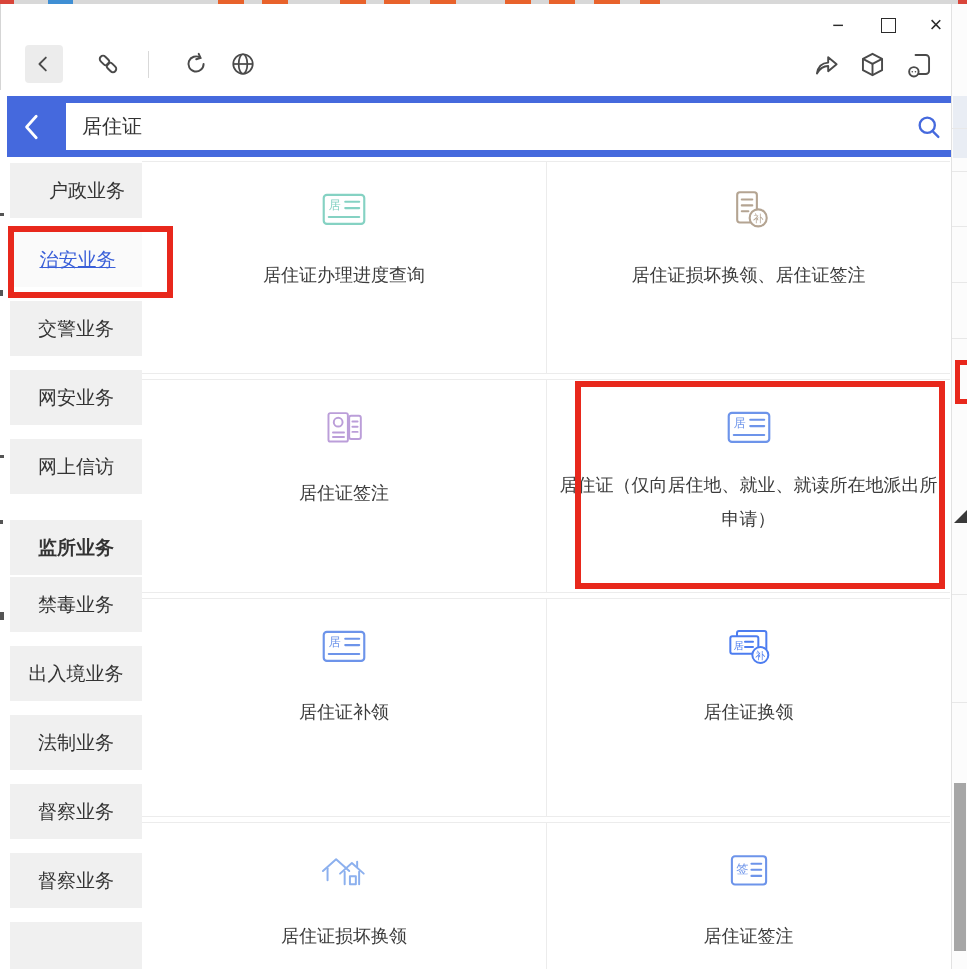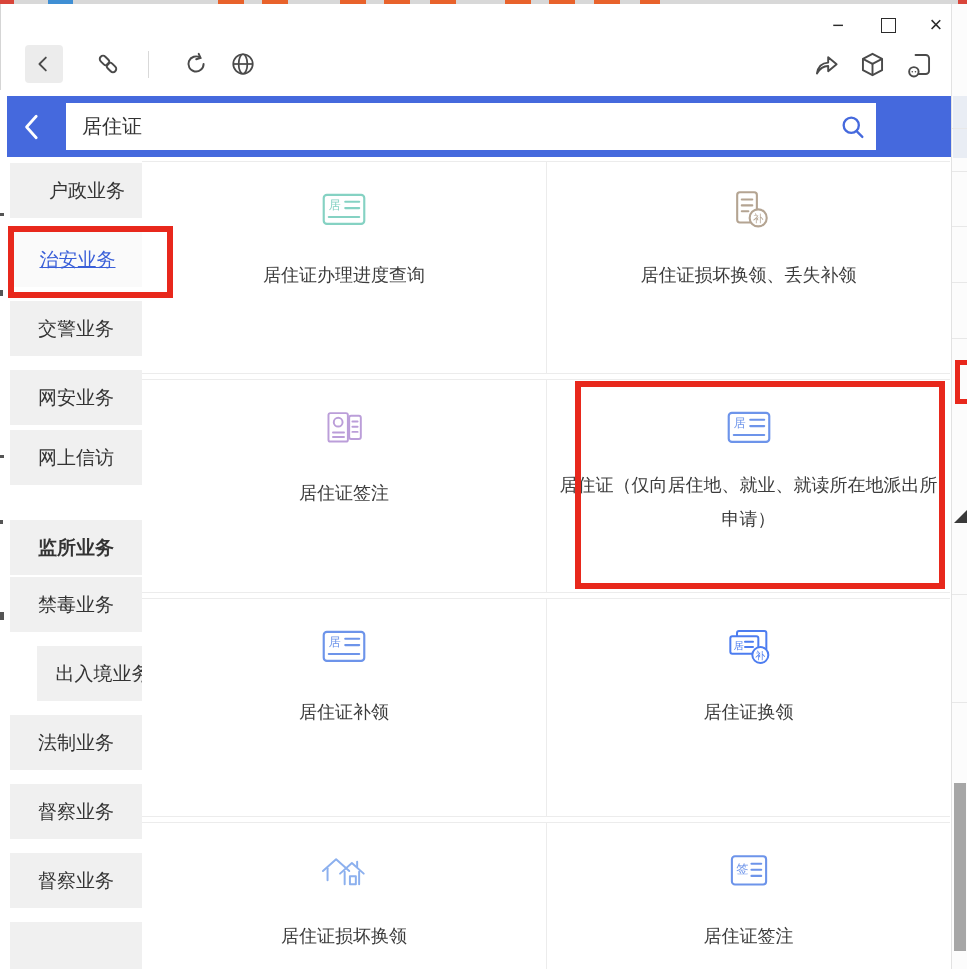--- a/index.html
+++ b/index.html
@@ -27,21 +27,21 @@
   #tb-link{left:88px;}
   #tb-sep{left:147px;top:11px;width:1px;height:27px;background:#d9d9d9;}
   #tb-refresh{left:176px;}
   #tb-globe{left:223px;}
   #tb-share{left:806px;}
   #tb-cube{left:852px;}
   #tb-mini{left:899px;}
   
   #searchbar{left:7px;top:96px;width:944px;height:61px;background:#4569dd;display:flex;align-items:center;}
   #search-back{width:52px;height:100%;display:flex;align-items:center;justify-content:center;cursor:pointer;}
-  #search-box{position:absolute;left:59px;top:7px;width:810px;height:47px;background:#ffffff;display:flex;align-items:center;}
+  #search-box{position:absolute;left:59px;top:7px;width:886px;height:47px;background:#ffffff;display:flex;align-items:center;}
   #search-input{flex:1;height:100%;border:none;outline:none;font-size:20px;color:#333;padding:0 0 0 16px;font-family:inherit;background:transparent;}
   #search-go{width:46px;height:100%;display:flex;align-items:center;justify-content:center;cursor:pointer;}
   
   .side-item{position:absolute;left:10px;width:132px;height:55px;background:#f0f0f0;
     display:flex;align-items:center;justify-content:center;font-size:19px;color:#333;cursor:pointer;}
   .side-item.selected{background:#fafafa;color:#3a5fd8;border-left:3px solid #4569dd;width:129px;text-decoration:underline;}
   #side-partial{position:absolute;left:10px;top:922px;width:132px;height:47px;background:#f0f0f0;}
   
   .grid-row{position:absolute;left:142px;width:808px;border-top:1px solid #ececec;border-bottom:1px solid #ececec;display:flex;}
   .cell{position:relative;box-sizing:border-box;display:flex;flex-direction:column;align-items:center;background:#fff;cursor:pointer;}
@@ -154,24 +154,24 @@
           <line x1="15.5" y1="16" x2="20" y2="20.5"></line>
       </svg>
     </div>
   </div>
 </div>
 
 <div class="side-item" style="top:163px;padding-left:11px;">户政业务</div>
 <div class="side-item selected" style="top:232px;">治安业务</div>
 <div class="side-item" style="top:301px;">交警业务</div>
 <div class="side-item" style="top:370px;">网安业务</div>
-<div class="side-item" style="top:430px;text-align:right;">网上信访</div>
+<div class="side-item" style="top:439px;text-align:right;">网上信访</div>
 <div class="side-item" style="top:520px;font-weight:bold;">监所业务</div>
 <div class="side-item" style="top:577px;">禁毒业务</div>
-<div class="side-item" style="top:646px;margin-left:27px;">出入境业务</div>
+<div class="side-item" style="top:646px;">出入境业务</div>
 <div class="side-item" style="top:715px;">法制业务</div>
 <div class="side-item" style="top:784px;">督察业务</div>
 <div class="side-item" style="top:853px;">督察业务</div>
 <div id="side-partial"></div>
 
 <div class="grid-row" style="top:161px;height:211px;">
   <div class="cell left">
     <span class="cicon" style="color: rgb(133, 210, 195);">
       <svg width="46" height="38" viewBox="0 0 36 30" fill="none" stroke="currentColor" stroke-width="1.7" stroke-linecap="round">
         <rect x="2" y="3" width="32" height="23" rx="2.5"></rect>
@@ -187,21 +187,21 @@
     <span class="cicon" style="color: rgb(180, 164, 146);">
       <svg width="42" height="42" viewBox="0 0 32 30" fill="none" stroke="currentColor" stroke-width="1.6" stroke-linecap="round">
         <rect x="7" y="1.5" width="15" height="23" rx="2"></rect>
         <line x1="10.5" y1="7" x2="18.5" y2="7"></line>
           <line x1="10.5" y1="11.5" x2="18.5" y2="11.5"></line>
           <line x1="10.5" y1="16" x2="15.5" y2="16"></line>
         <circle cx="23" cy="21" r="6.5" fill="#ffffff"></circle>
         <text x="23" y="24" text-anchor="middle" font-size="8" stroke="none" fill="currentColor">补</text>
       </svg>
     </span>
-    <div class="clabel">居住证损坏换领、丢失补领</div>
+    <div class="clabel">居住证损坏换领、居住证签注</div>
   </div>
 </div>
 
 <div class="grid-row" style="top:379px;height:212px;">
   <div class="cell left">
     <span class="cicon" style="color: rgb(187, 158, 217);">
       <svg width="44" height="38" viewBox="0 0 34 27" fill="none" stroke="currentColor" stroke-width="1.5" stroke-linecap="round">
         <rect x="21" y="4" width="9" height="18" rx="1.5"></rect>
         <line x1="23.5" y1="8.5" x2="27.5" y2="8.5"></line>
           <line x1="23.5" y1="12.5" x2="27.5" y2="12.5"></line>

